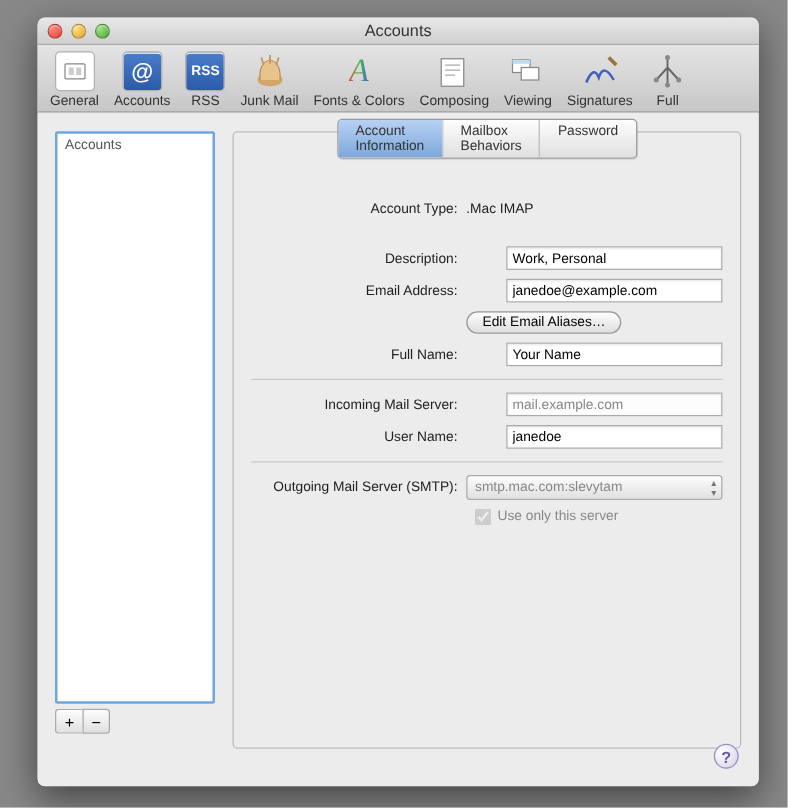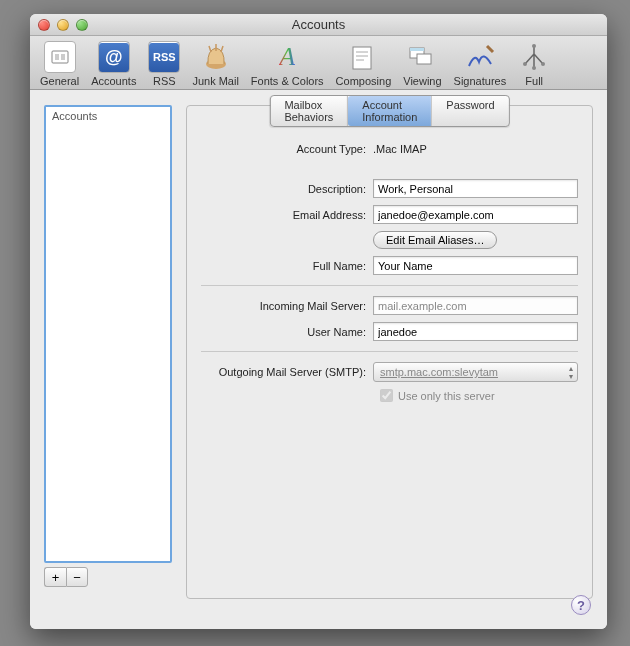--- a/index.html
+++ b/index.html
@@ -83,49 +83,49 @@
   position: absolute;
   top: -11px; left: 50%; transform: translateX(-50%);
   display: flex;
   background: linear-gradient(#fdfdfd,#e0e0e0);
   border: 1px solid #999; border-radius: 4px;
   box-shadow: 0 1px 1px rgba(0,0,0,0.1);
 }
 .tab { padding: 3px 14px; font-size: 11px; color: #333; border-right: 1px solid #bbb; cursor: default; }
 .tab:last-child { border-right: none; }
 .tab.act { background: linear-gradient(#b7d1f4,#7da8db); border-radius: 3px 0 0 3px; }
-.form { position: absolute; top: 30px; left: 14px; right: 14px; }
+.form { position: absolute; top: 48px; left: 14px; right: 14px; }
 .row { display: flex; align-items: center; margin: 7px 0; }
 .row label { width: 172px; text-align: right; padding-right: 7px; font-size: 11px; color: #222; }
 .row .val { flex: 1; font-size: 11px; color: #222; }
 .row input[type=text], .row input[type=password] {
   flex: 1; height: 19px;
   border: 1px solid #aaa; background: #fff;
   font-size: 11px; padding: 1px 4px;
   box-shadow: inset 0 1px 2px rgba(0,0,0,0.1);
+  margin-left: 32px;
 }
 .row input.dis { color: #888; background: #fdfdfd; }
 .sep { border: none; border-top: 1px solid #c8c8c8; margin: 10px 0; }
 .btn {
   border: 1px solid #999; border-radius: 10px;
   background: linear-gradient(#fdfdfd,#dedede);
   padding: 2px 12px; font-size: 11px;
   cursor: pointer;
 }
 .select {
   flex: 1; height: 20px;
   border: 1px solid #aaa; border-radius: 3px;
   background: linear-gradient(#fdfdfd,#e0e0e0);
   display: flex; align-items: center; padding: 0 6px;
   color: #888; font-size: 11px;
   position: relative;
-  text-decoration: underline;
 }
 .select .arr { position: absolute; right: 4px; top: 2px; font-size: 8px; line-height: 8px; color: #777; }
-.chk { display: flex; align-items: center; margin-left: 179px; margin-top: 6px; color: #888; font-size: 11px; }
+.chk { display: flex; margin-left: 179px; margin-top: 6px; color: #888; font-size: 11px; }
 .chk input { margin-right: 5px; }
 .help {
   position: absolute; right: 16px; bottom: 14px;
   width: 20px; height: 20px; border-radius: 50%;
   border: 1px solid #9a8cc0;
   background: radial-gradient(circle at 30% 30%, #fff, #d5d0e8);
   color: #6a5ca0; font-weight: bold; font-size: 13px;
   display: flex; align-items: center; justify-content: center;
   cursor: pointer;
 }
@@ -228,22 +228,22 @@
     <div class="sidebar">
       <div class="hdr">Accounts</div>
     </div>
     <div class="addremove">
       <button>+</button>
       <button>−</button>
     </div>
 
     <div class="panel">
       <div class="tabs">
+        <div class="tab act">Account Information</div>
         <div class="tab">Mailbox Behaviors</div>
-        <div class="tab act">Account Information</div>
         <div class="tab">Password</div>
       </div>
 
       <div class="form">
         <div class="row">
           <label>Account Type:</label>
           <span class="val">.Mac IMAP</span>
         </div>
         <div style="height:10px"></div>
         <div class="row">

